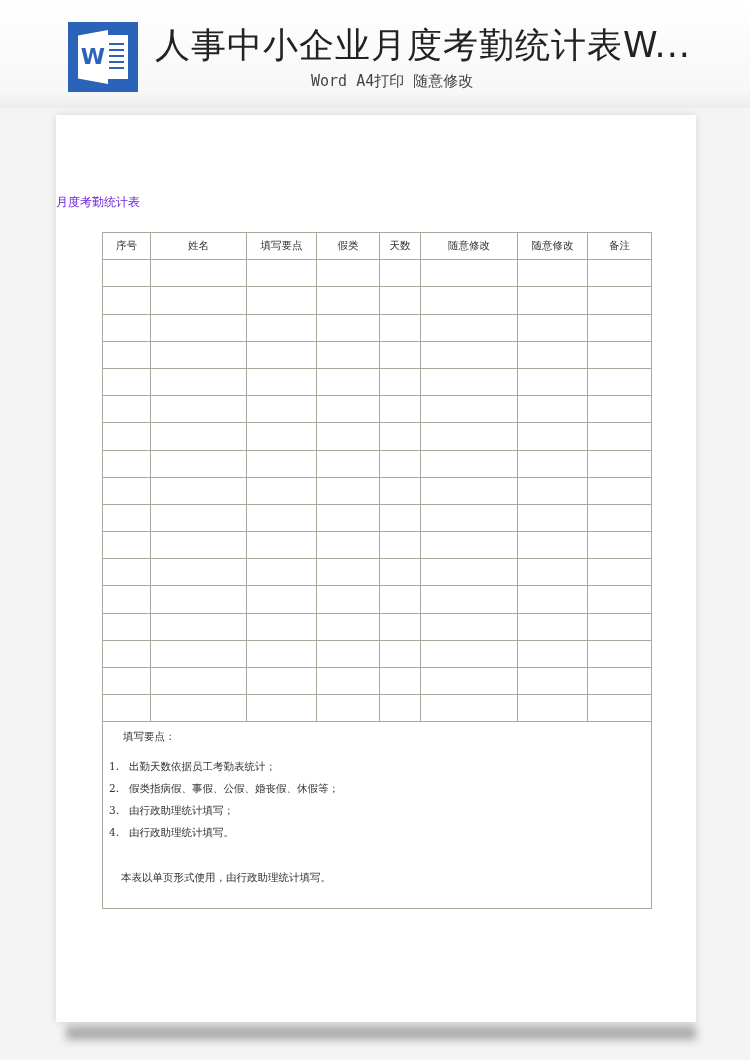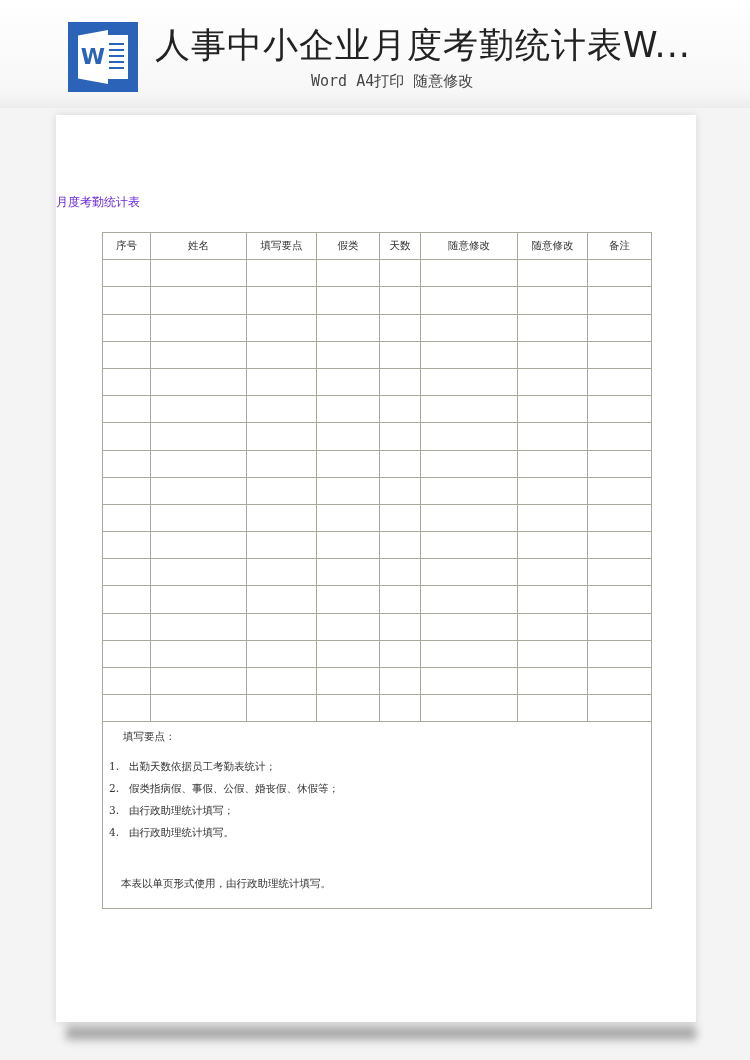--- a/index.html
+++ b/index.html
@@ -56,21 +56,21 @@
     }
     table.att td, table.att th {
       border: 1.5px solid #a9a89a; height: 26.2px; padding: 0;
       font-weight: normal; font-size: 10.5px; color: #333; text-align: center;
     }
     .notes-cell { text-align: left !important; vertical-align: top; height: 186px !important; }
     .notes { padding: 3px 0 0 20px; font-size: 10.5px; color: #333; line-height: 22px; }
     .notes .head { margin-bottom: 8px; }
     .notes .item { margin-left: -14px; }
     .notes .item span.num { display: inline-block; width: 20px; }
-    .notes .foot { margin-top: 29px; margin-left: -2px; }
+    .notes .foot { margin-top: 23px; margin-left: -2px; }
   </style>
 </head>
 <body>
 
 <div class="topbar">
   <div class="word-icon">
     <div class="doc-lines">
       <i style="top:8px"></i>
         <i style="top:14px"></i>
         <i style="top:20px"></i>

